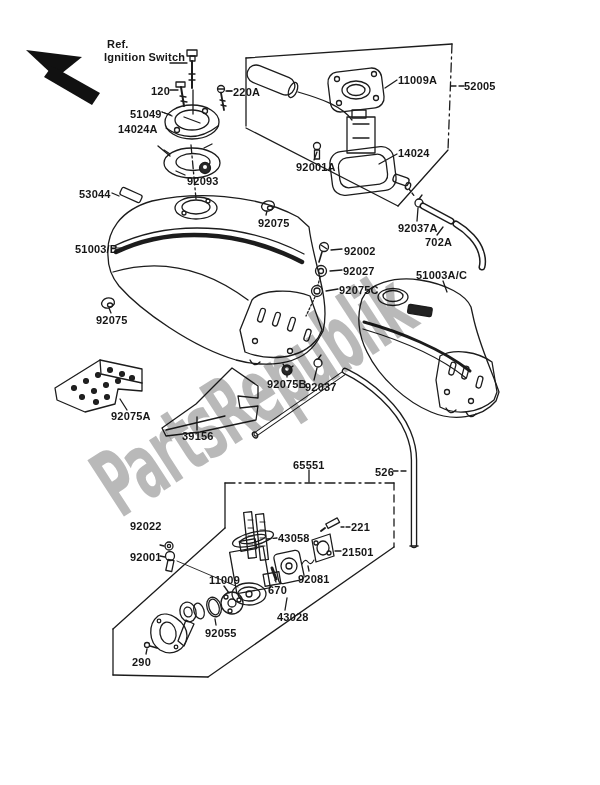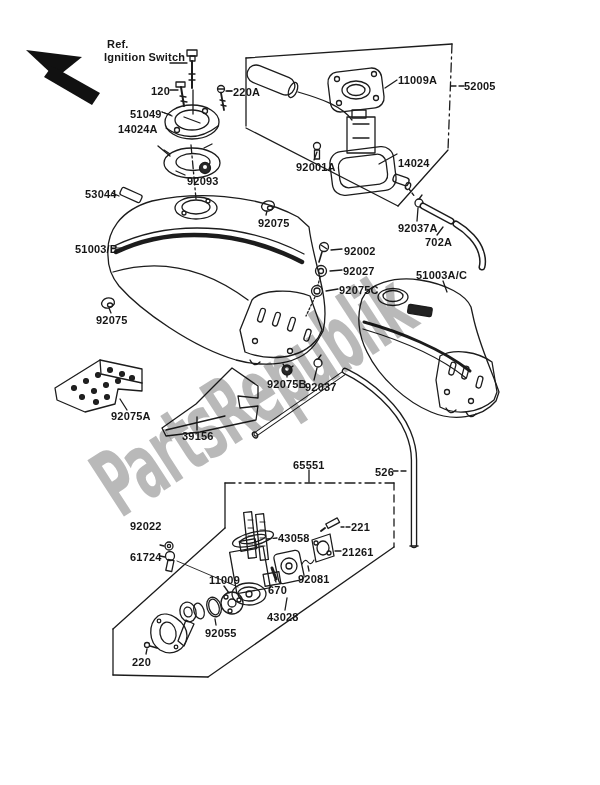--- a/index.html
+++ b/index.html
@@ -377,44 +377,44 @@
 
   <div class="wm">PartsRepublik</div>
 
   <div class="lbl" style="left:107px;top:38px">Ref.</div>
   <div class="lbl" style="left:104px;top:51px">Ignition Switch</div>
   <div class="lbl" style="left:151px;top:85px">120</div>
   <div class="lbl" style="left:233px;top:86px">220A</div>
   <div class="lbl" style="left:130px;top:108px">51049</div>
   <div class="lbl" style="left:118px;top:123px">14024A</div>
   <div class="lbl" style="left:187px;top:175px">92093</div>
-  <div class="lbl" style="left:85px;top:188px">53044</div>
+  <div class="lbl" style="left:79px;top:188px">53044</div>
   <div class="lbl" style="left:398px;top:74px">11009A</div>
   <div class="lbl" style="left:464px;top:80px">52005</div>
   <div class="lbl" style="left:296px;top:161px">92001A</div>
-  <div class="lbl" style="left:398px;top:157px">14024</div>
+  <div class="lbl" style="left:398px;top:147px">14024</div>
   <div class="lbl" style="left:398px;top:222px">92037A</div>
   <div class="lbl" style="left:425px;top:236px">702A</div>
   <div class="lbl" style="left:258px;top:217px">92075</div>
   <div class="lbl" style="left:75px;top:243px">51003/B</div>
   <div class="lbl" style="left:344px;top:245px">92002</div>
   <div class="lbl" style="left:343px;top:265px">92027</div>
   <div class="lbl" style="left:339px;top:284px">92075C</div>
   <div class="lbl" style="left:416px;top:269px">51003A/C</div>
   <div class="lbl" style="left:96px;top:314px">92075</div>
   <div class="lbl" style="left:111px;top:410px">92075A</div>
   <div class="lbl" style="left:182px;top:430px">39156</div>
   <div class="lbl" style="left:267px;top:378px">92075B</div>
   <div class="lbl" style="left:305px;top:381px">92037</div>
   <div class="lbl" style="left:375px;top:466px">526</div>
   <div class="lbl" style="left:293px;top:459px">65551</div>
   <div class="lbl" style="left:130px;top:520px">92022</div>
-  <div class="lbl" style="left:130px;top:551px">61724</div>
+  <div class="lbl" style="left:130px;top:551px">92001</div>
   <div class="lbl" style="left:351px;top:521px">221</div>
   <div class="lbl" style="left:278px;top:532px">43058</div>
-  <div class="lbl" style="left:342px;top:546px">21261</div>
+  <div class="lbl" style="left:342px;top:546px">21501</div>
   <div class="lbl" style="left:298px;top:573px">92081</div>
   <div class="lbl" style="left:268px;top:584px">670</div>
-  <div class="lbl" style="left:267px;top:611px">43028</div>
+  <div class="lbl" style="left:277px;top:611px">43028</div>
   <div class="lbl" style="left:209px;top:574px">11009</div>
   <div class="lbl" style="left:205px;top:627px">92055</div>
-  <div class="lbl" style="left:132px;top:656px">220</div>
+  <div class="lbl" style="left:132px;top:656px">290</div>
 </div>
 
 </body></html>

